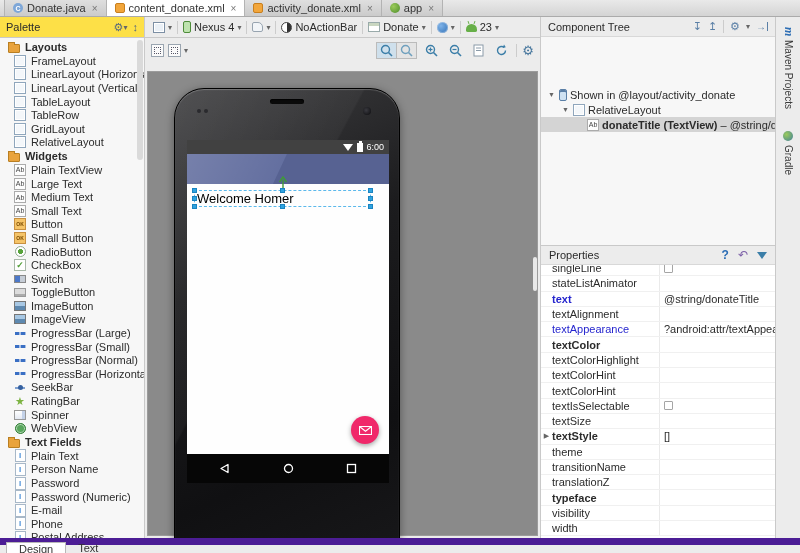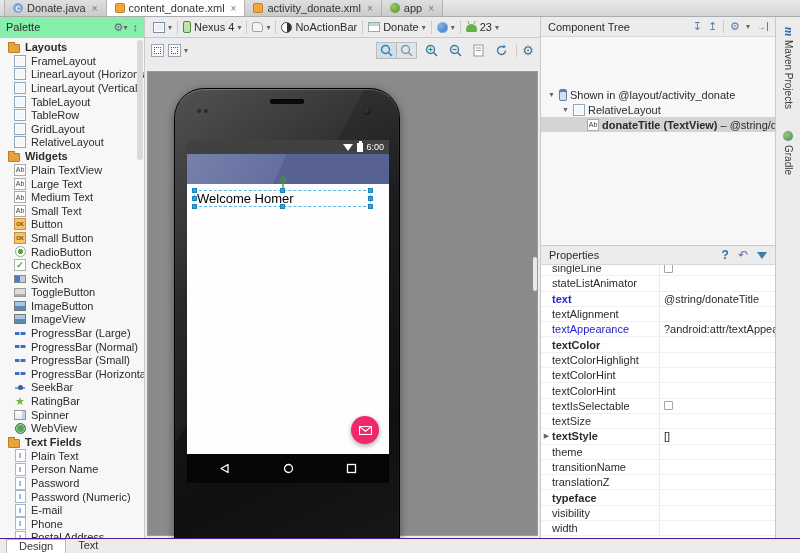--- a/index.html
+++ b/index.html
@@ -19,21 +19,21 @@
   .tab .close { color:#777; font-size:10px; margin-left:2px; }
   .tic { width:10px; height:10px; flex:0 0 10px; display:inline-flex; align-items:center; justify-content:center; }
   .tic-class { border-radius:50%; background:#7EA7D8; color:#fff; font-size:7px; font-weight:bold; }
   .tic-class::before { content:"C"; }
   .tic-xml { background:#F2A63B; border:1px solid #C87F1E; border-radius:2px; }
   .tic-app { border-radius:50%; background:radial-gradient(circle at 35% 35%, #9CCB5B, #4C8C2B); }
 
   
   .palette-hdr { position:absolute; left:0; top:17px; width:145px; height:21px;
                  border-bottom:1px solid #C9C9C9; border-right:1px solid #C9C9C9;
-                 display:flex; align-items:center; padding:0 6px; background:#86efac; }
+                 display:flex; align-items:center; padding:0 6px; background:#fde047; }
   .palette-hdr .sp { flex:1; }
   .hic { color:#5A6B7C; font-size:11px; margin-left:5px; }
   .caret { font-size:8px; color:#666; }
   .palette { position:absolute; left:0; top:38px; width:145px; height:500px;
              background:#F7F7F7; border-right:1px solid #C9C9C9; overflow:hidden; padding-top:2px; }
   .psec { display:flex; align-items:center; gap:5px; height:14px; padding-left:8px; font-weight:bold; }
   .pitem { display:flex; align-items:center; gap:5px; height:13.6px; padding-left:14px; white-space:nowrap; }
   .pscroll { position:absolute; right:1px; top:2px; width:6px; height:120px; background:#DADADA; border-radius:3px; }
 
   .ic { position:relative; width:12px; height:12px; flex:0 0 12px; display:inline-flex;
@@ -177,21 +177,21 @@
 
   
   .sstrip { position:absolute; left:775px; top:17px; width:25px; height:521px; background:#ECECEC;
             border-left:1px solid #C9C9C9; display:flex; flex-direction:column; align-items:center; padding-top:10px; gap:22px; }
   .vtab { writing-mode:vertical-rl; display:flex; align-items:center; gap:4px; font-size:10px; color:#3A3A3A; }
   .m-ic { font-family:"Liberation Serif",serif; font-style:italic; font-weight:bold; color:#2F6FB5; font-size:12px; writing-mode:vertical-rl; }
   .g-ic { width:10px; height:10px; border-radius:50%; background:radial-gradient(circle at 35% 35%, #9CCB5B, #3E7F9B); }
 
   
   .bbar { position:absolute; left:0; top:538px; width:800px; height:15px; background:#ECECEC;
-          border-top:1px solid #4c1d95; display:flex; align-items:flex-start; padding-left:6px; }
+          border-top:7px solid #4c1d95; display:flex; align-items:center; padding-left:6px; }
   .btab { padding:0 12px; height:14px; line-height:13px; color:#333; }
   .btab.active { background:#FFF; border:1px solid #B8B8B8; border-bottom:none; }
 </style>
 </head>
 <body>
 
 <div id="app">
 
   <div class="tabbar">
     <div class="tab">
@@ -309,25 +309,25 @@
     <div class="pitem">
         <span class="ic ic-img"></span>
         <span>ImageView</span>
       </div>
     <div class="pitem">
         <span class="ic ic-prog"></span>
         <span>ProgressBar (Large)</span>
       </div>
     <div class="pitem">
         <span class="ic ic-prog"></span>
+        <span>ProgressBar (Small)</span>
+      </div>
+    <div class="pitem">
+        <span class="ic ic-prog"></span>
         <span>ProgressBar (Normal)</span>
-      </div>
-    <div class="pitem">
-        <span class="ic ic-prog"></span>
-        <span>ProgressBar (Small)</span>
       </div>
     <div class="pitem">
         <span class="ic ic-prog"></span>
         <span>ProgressBar (Horizontal)</span>
       </div>
     <div class="pitem">
         <span class="ic ic-seek"></span>
         <span>SeekBar</span>
       </div>
     <div class="pitem">

